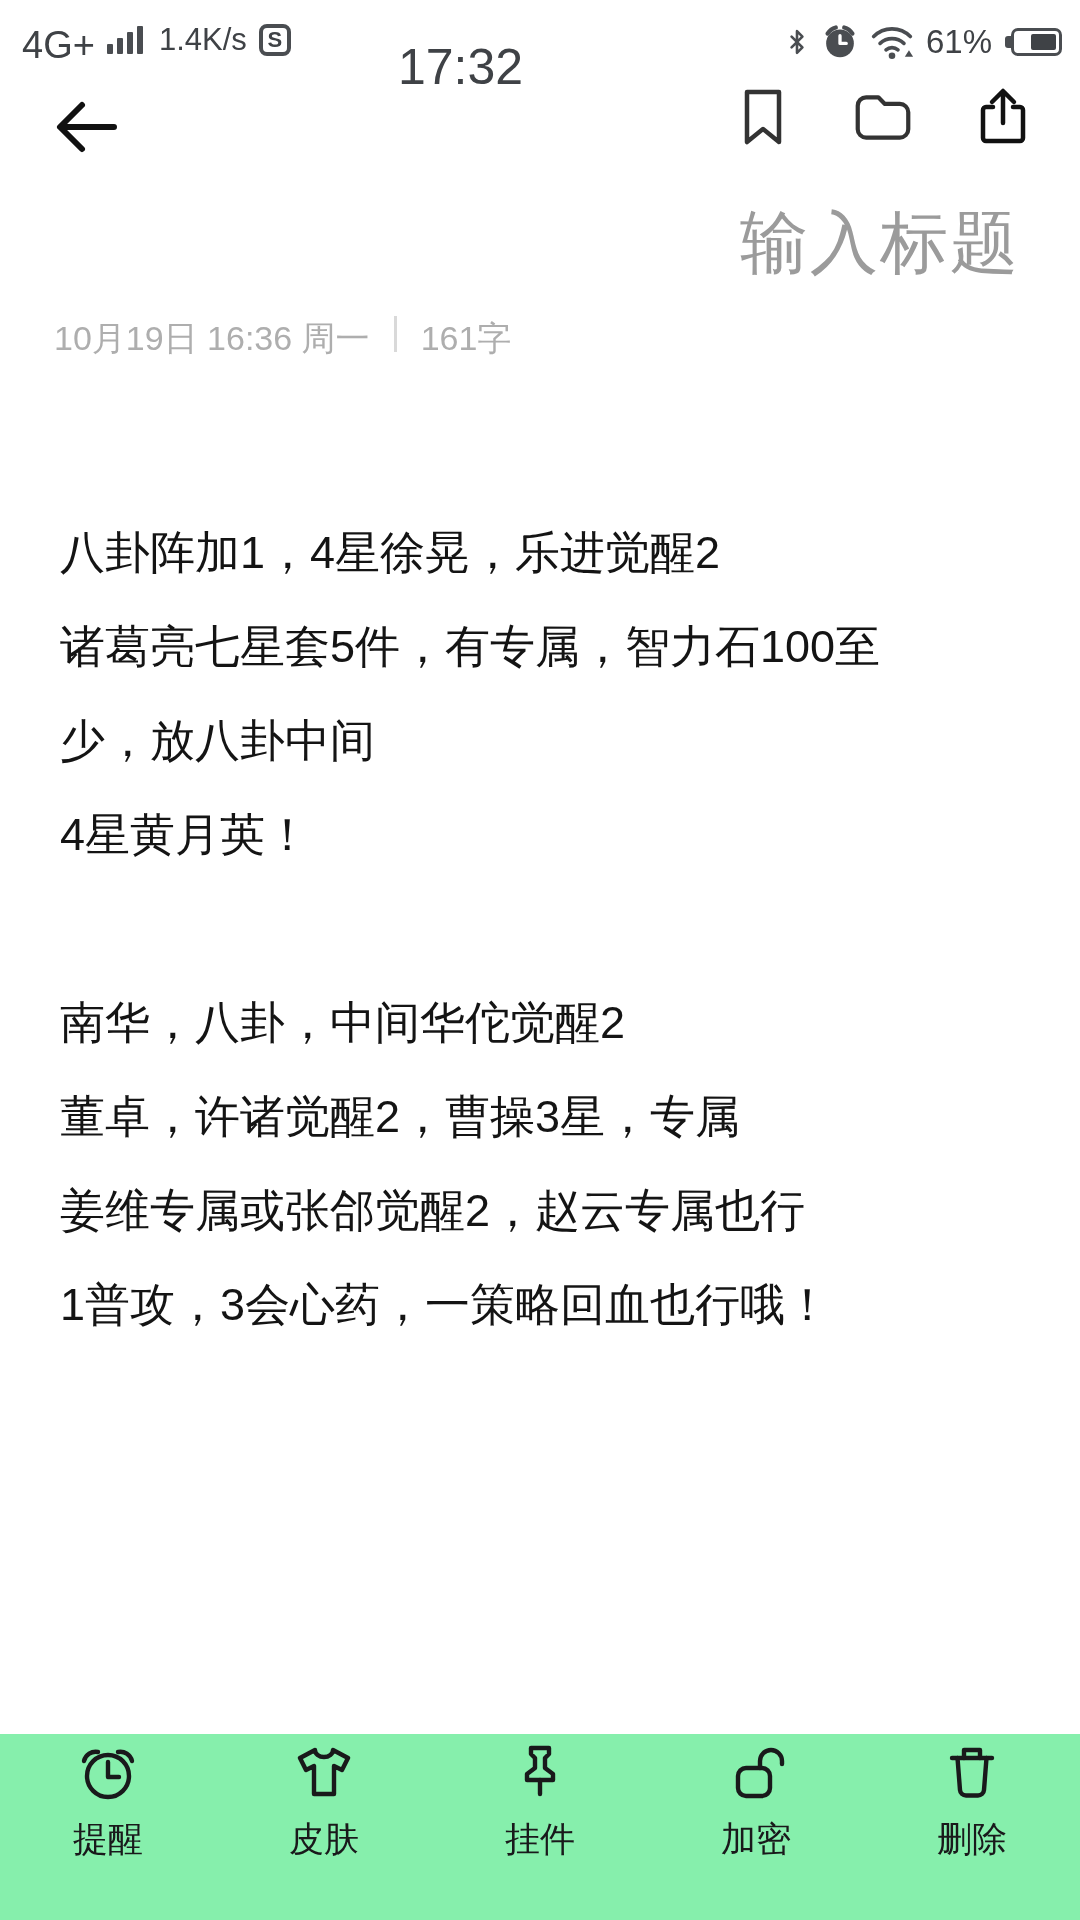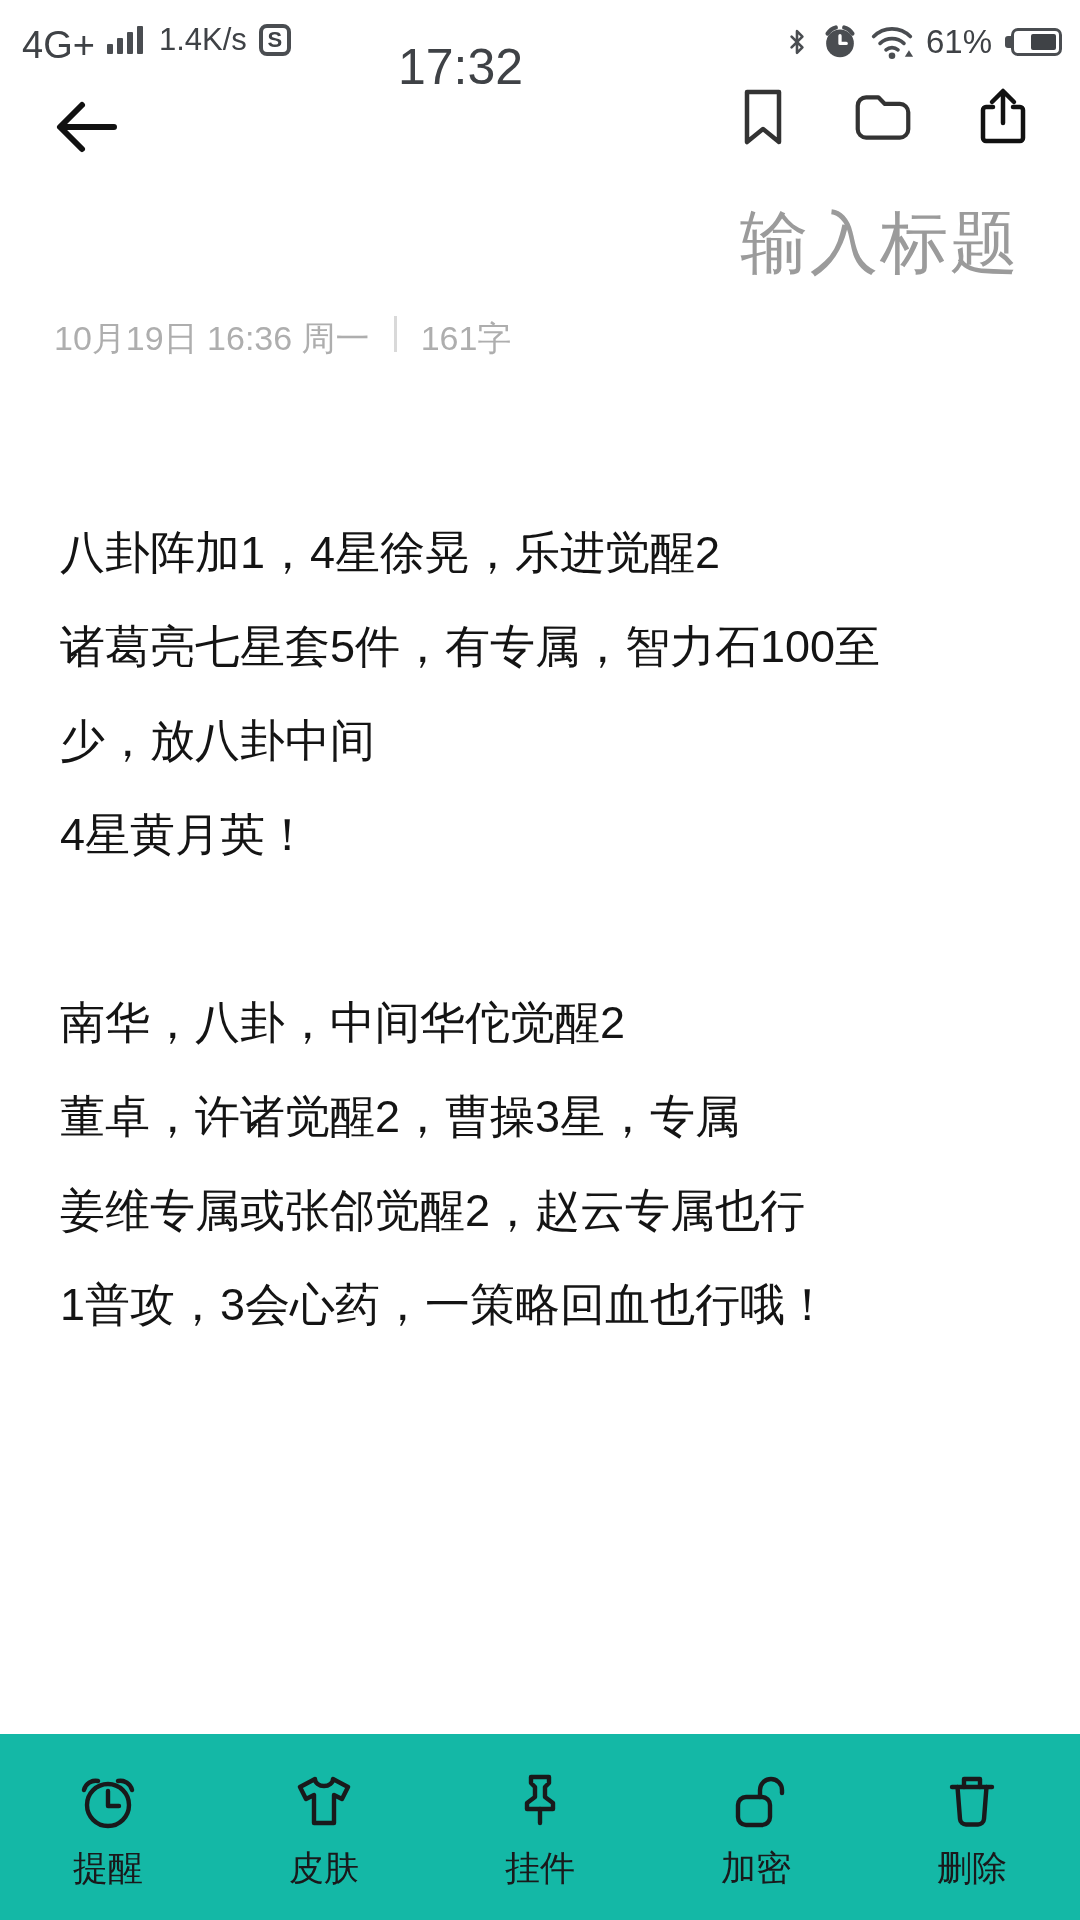--- a/index.html
+++ b/index.html
@@ -67,22 +67,22 @@
   
   .note-body { position:absolute; left:60px; top:506px; right:36px; }
   .note-body p {
     height:94px; line-height:94px;
     font-size:45px; color:#141414;
     white-space:nowrap; overflow:visible;
   }
   
   .toolbar {
     position:absolute; left:0; right:0; bottom:0; height:186px;
-    background:#14b8a6;
-    display:flex; align-items:center;
+    background:#86efac;
+    display:flex; align-items:flex-start;
   }
   .tb-item {
     flex:1; display:flex; flex-direction:column; align-items:center; gap:12px;
     padding-top:6px;
   }
   .tb-item svg { display:block; }
   .tb-label { font-size:35px; color:#19191b; }
   svg { stroke-linecap:round; stroke-linejoin:round; }
 </style>
 </head>

